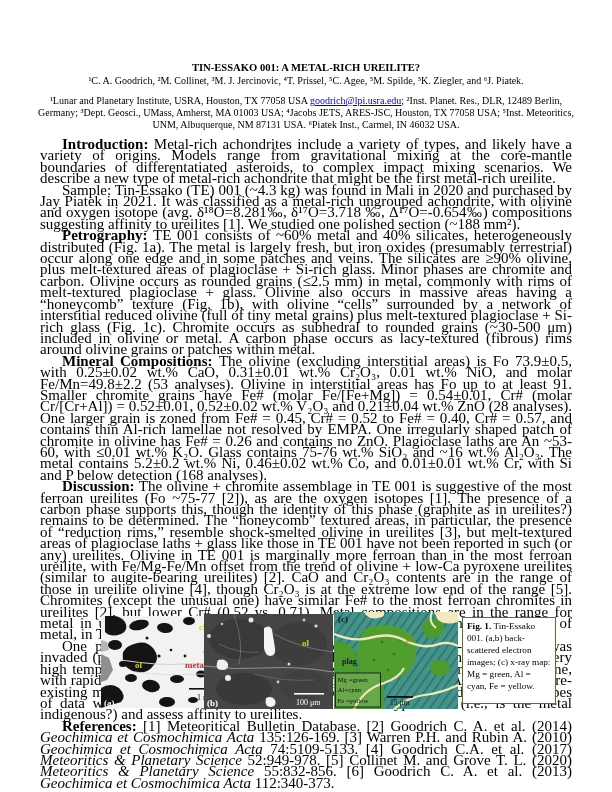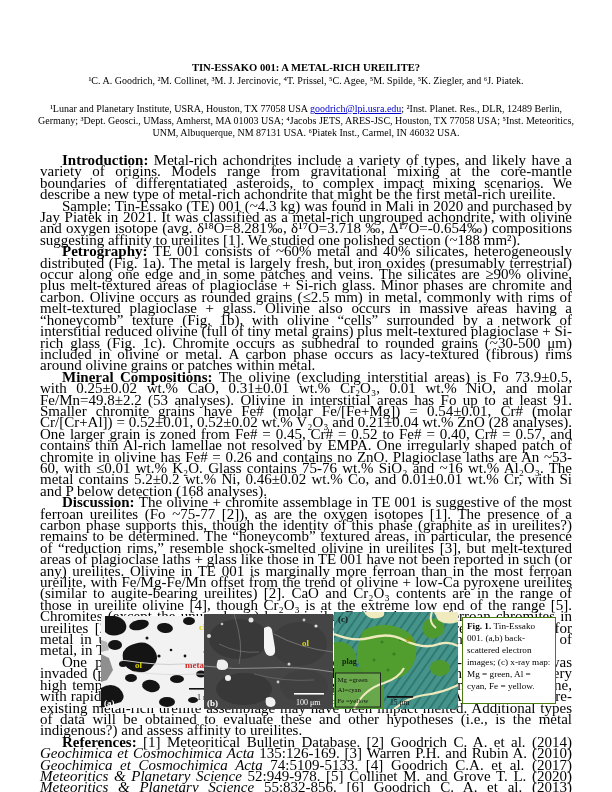--- a/index.html
+++ b/index.html
@@ -7,21 +7,21 @@
     position:relative;
     width:612px;height:792px;
     background:#ffffff;
     font-family:"Liberation Serif","DejaVu Serif",serif;
     color:#000;
     overflow:hidden;
   }
   .header{padding-top:62px;text-align:center;}
   .paper-title{font-size:10.6px;font-weight:bold;line-height:12px;}
   .authors{font-size:10px;line-height:12px;margin-top:1px;}
-  .affiliations{font-size:10px;line-height:12px;width:536px;margin:16px auto;text-align:center;}
+  .affiliations{font-size:10px;line-height:12px;width:536px;margin:8px auto;text-align:center;}
   .email{color:#0000cc;text-decoration:underline;cursor:pointer;}
   .body-text{margin:5px 40px 0 40px;text-align:justify;font-size:15px;line-height:11.4px;}
   .body-text p{margin:0;text-indent:22px;}
   .figure{position:absolute;left:75px;top:612px;width:472px;height:97px;}
   .panel{position:absolute;}
   .panel svg{display:block;}
   .fig-caption{
     position:absolute;left:387px;top:5px;width:84px;height:79px;
     border:1px solid #4d7c0f;background:#fff;
     font-size:9.2px;line-height:11.9px;padding:3px 4px;text-align:left;

